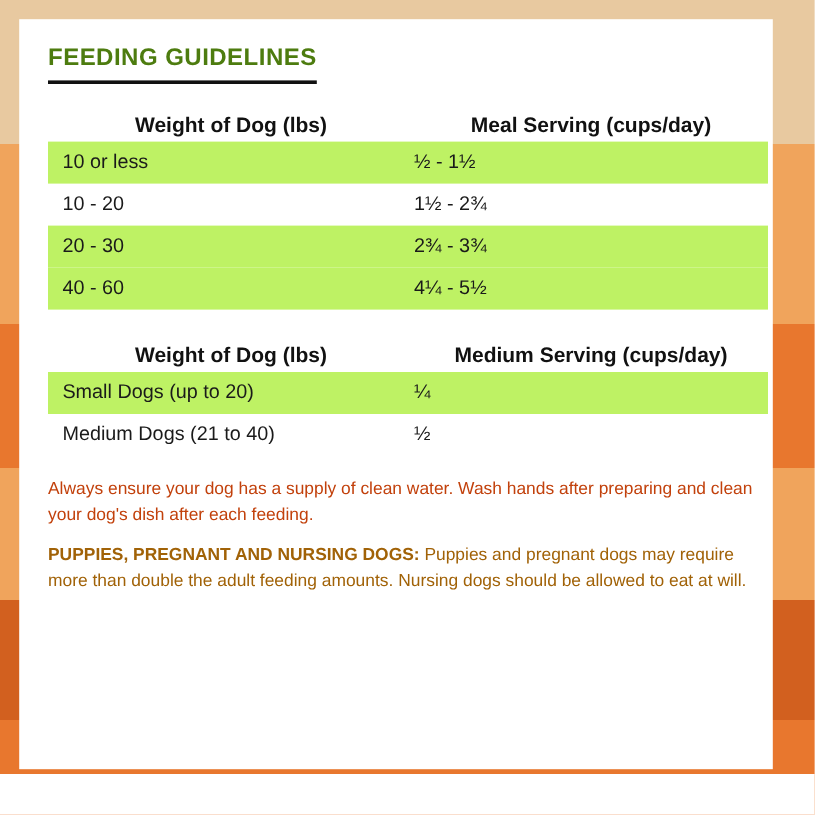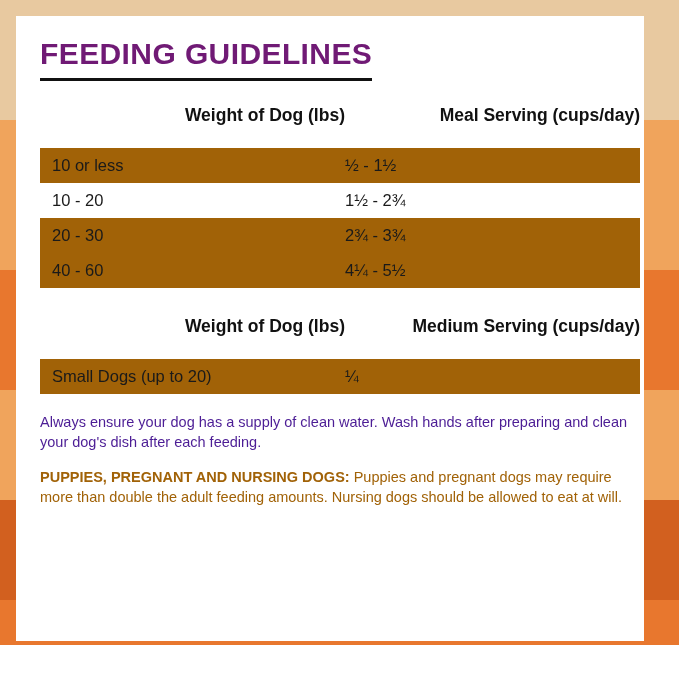--- a/index.html
+++ b/index.html
@@ -38,70 +38,70 @@
     background: #ffffff;
     z-index: 2;
   }
   .content {
     position: absolute;
     left: 24px;
     top: 16px;
     width: 600px;
   }
   .title {
-    font-size: 30px;
+    font-size: 20px;
     font-weight: bold;
     letter-spacing: 0.4px;
-    color: #701a75;
+    color: #4d7c0f;
     padding: 6px 0 8px 0;
     border-bottom: 3px solid #111111;
     display: inline-block;
     line-height: 1.05;
   }
   .title-wrap {
     margin-bottom: 18px;
   }
   table.guide {
     width: 600px;
     border-collapse: collapse;
     table-layout: fixed;
   }
   table.guide col.c1 { width: 305px; }
   table.guide col.c2 { width: 295px; }
   table.guide th {
-    text-align: right;
+    text-align: center;
     font-size: 17.5px;
     font-weight: bold;
     color: #111111;
-    padding: 6px 0 22px 0;
+    padding: 6px 0 3px 0;
   }
   table.guide td {
     font-size: 16.5px;
     color: #1a1a1a;
     height: 35px;
     padding: 0;
     vertical-align: middle;
   }
   table.guide tr.shade td {
-    background: #a16207;
+    background: #bef264;
   }
   table.guide td.col1 {
     padding-left: 12px;
   }
   table.guide th.col1 {
     padding-left: 0px;
   }
   .section2 {
     margin-top: 22px;
   }
   .note {
     margin-top: 18px;
     font-size: 14.5px;
     line-height: 1.42;
-    color: #4c1d95;
+    color: #c2410c;
     width: 600px;
   }
   .note2 {
     margin-top: 14px;
     font-size: 14.5px;
     line-height: 1.42;
     color: #a16207;
     width: 600px;
   }
   .note2 b {
@@ -170,20 +170,24 @@
           <tr>
             <th class="col1">Weight of Dog (lbs)</th>
             <th>Medium Serving (cups/day)</th>
           </tr>
         </thead>
         <tbody>
           <tr class="shade">
             <td class="col1">Small Dogs (up to 20)</td>
             <td>¼</td>
           </tr>
+          <tr>
+            <td class="col1">Medium Dogs (21 to 40)</td>
+            <td>½</td>
+          </tr>
         </tbody>
       </table>
 
       <div class="note">Always ensure your dog has a supply of clean water. Wash hands after preparing and clean your dog's dish after each feeding.</div>
 
       <div class="note2">
         <b>PUPPIES, PREGNANT AND NURSING DOGS:</b><span> Puppies and pregnant dogs may require more than double the adult feeding amounts. Nursing dogs should be allowed to eat at will.</span>
       </div>
 
     </div>

